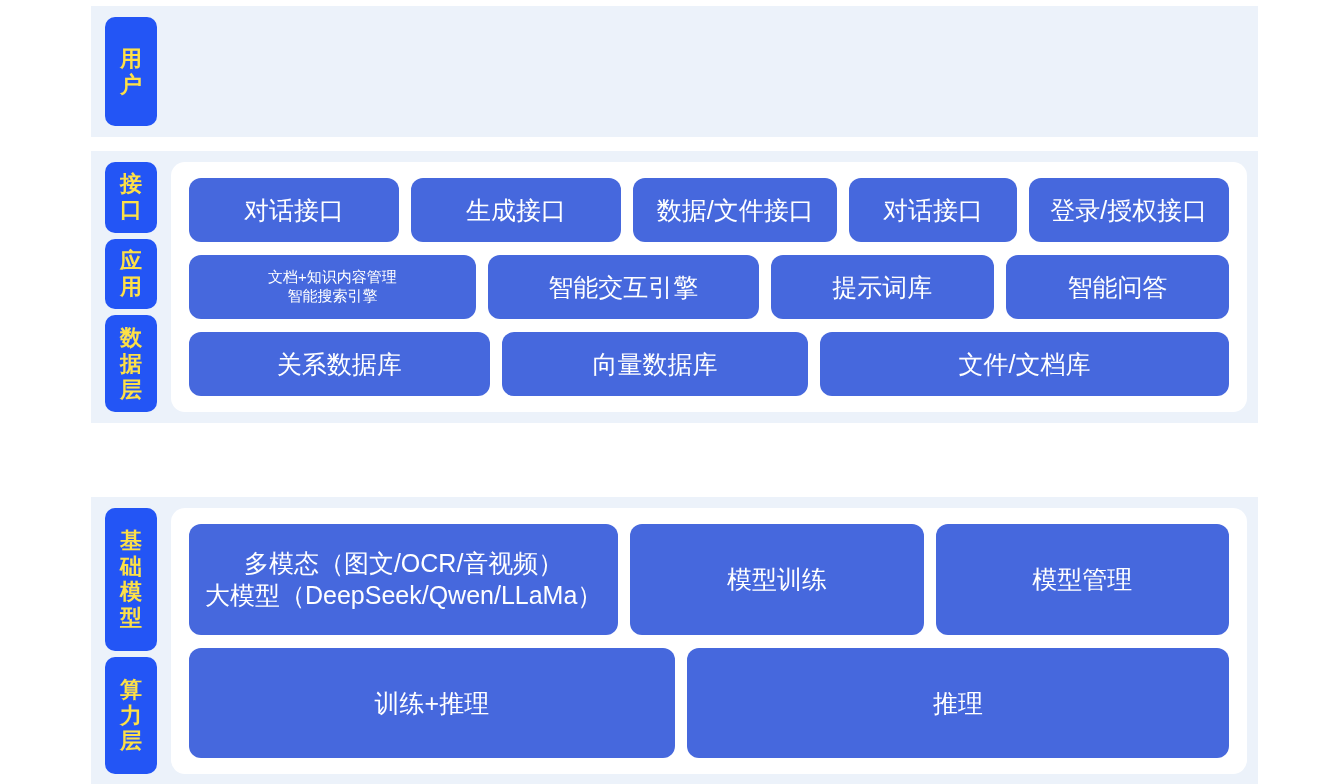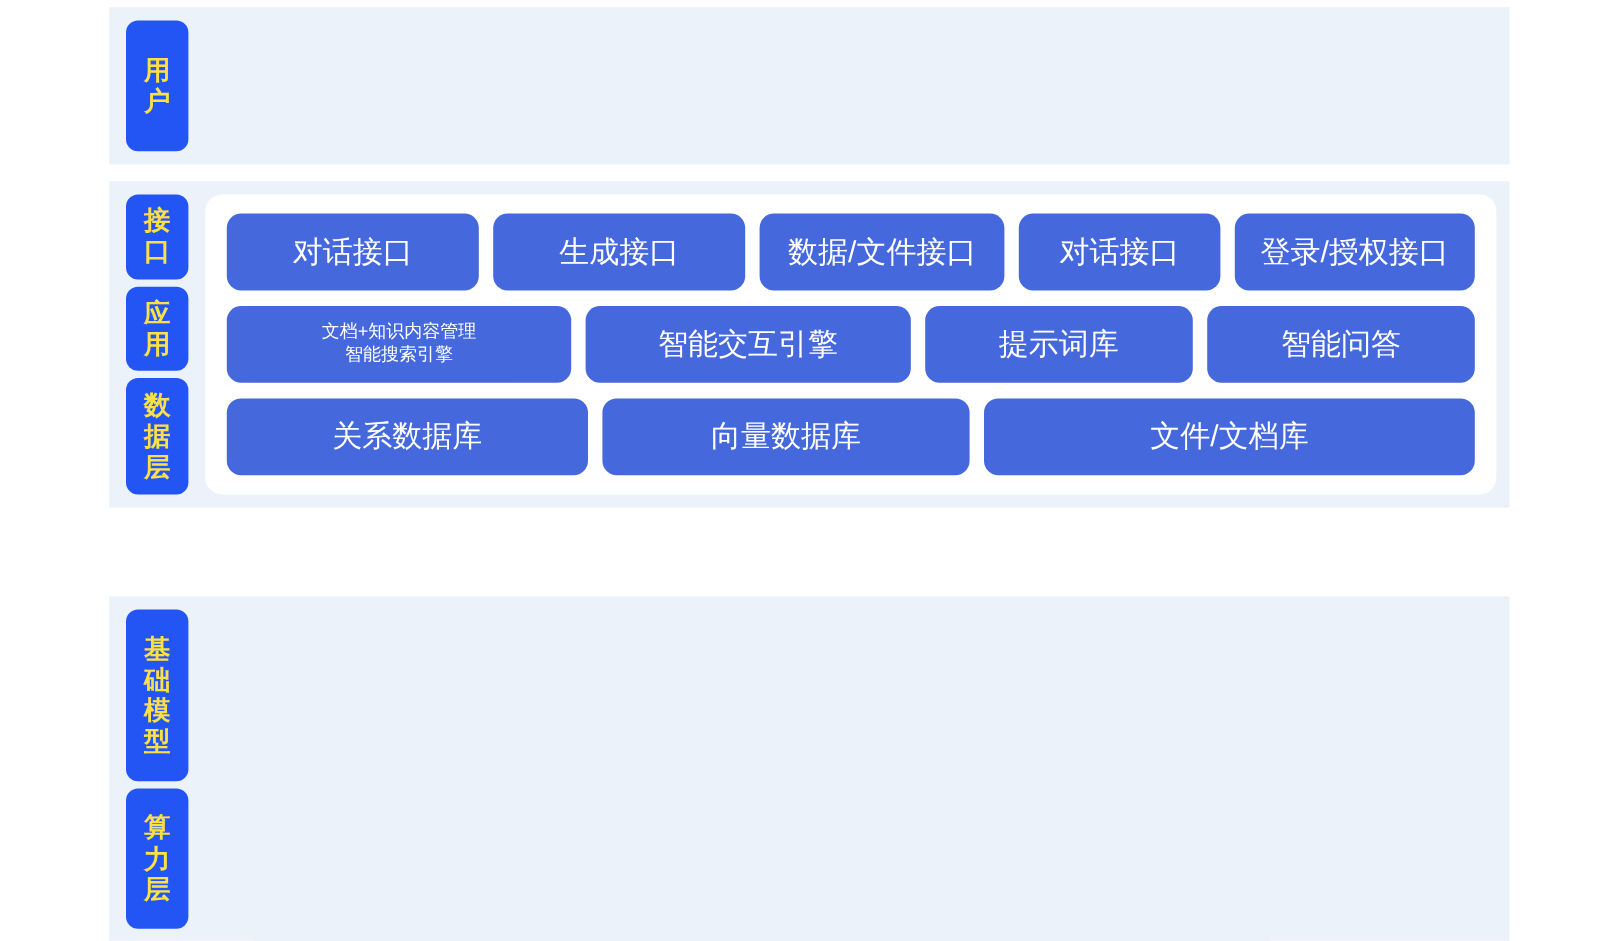--- a/index.html
+++ b/index.html
@@ -182,15 +182,30 @@
 
   <div class="section" id="section-foundation">
     <div class="tab-col">
       <div class="tab">
         <span class="tab-text">基础模型</span>
       </div>
       <div class="tab">
         <span class="tab-text">算力层</span>
       </div>
     </div>
+    <div class="body-col">
+
+      <div class="row">
+        <div class="card model-card" style="flex:1.52 1 0;">多模态（图文/OCR/音视频）
+大模型（DeepSeek/Qwen/LLaMa）</div>
+        <div class="card" style="flex:1.02 1 0;">模型训练</div>
+        <div class="card" style="flex:1.02 1 0;">模型管理</div>
+      </div>
+
+      <div class="row">
+        <div class="card" style="flex:1.00 1 0;">训练+推理</div>
+        <div class="card" style="flex:1.12 1 0;">推理</div>
+      </div>
+
+    </div>
   </div>
 
 </div>
 
 </body></html>

